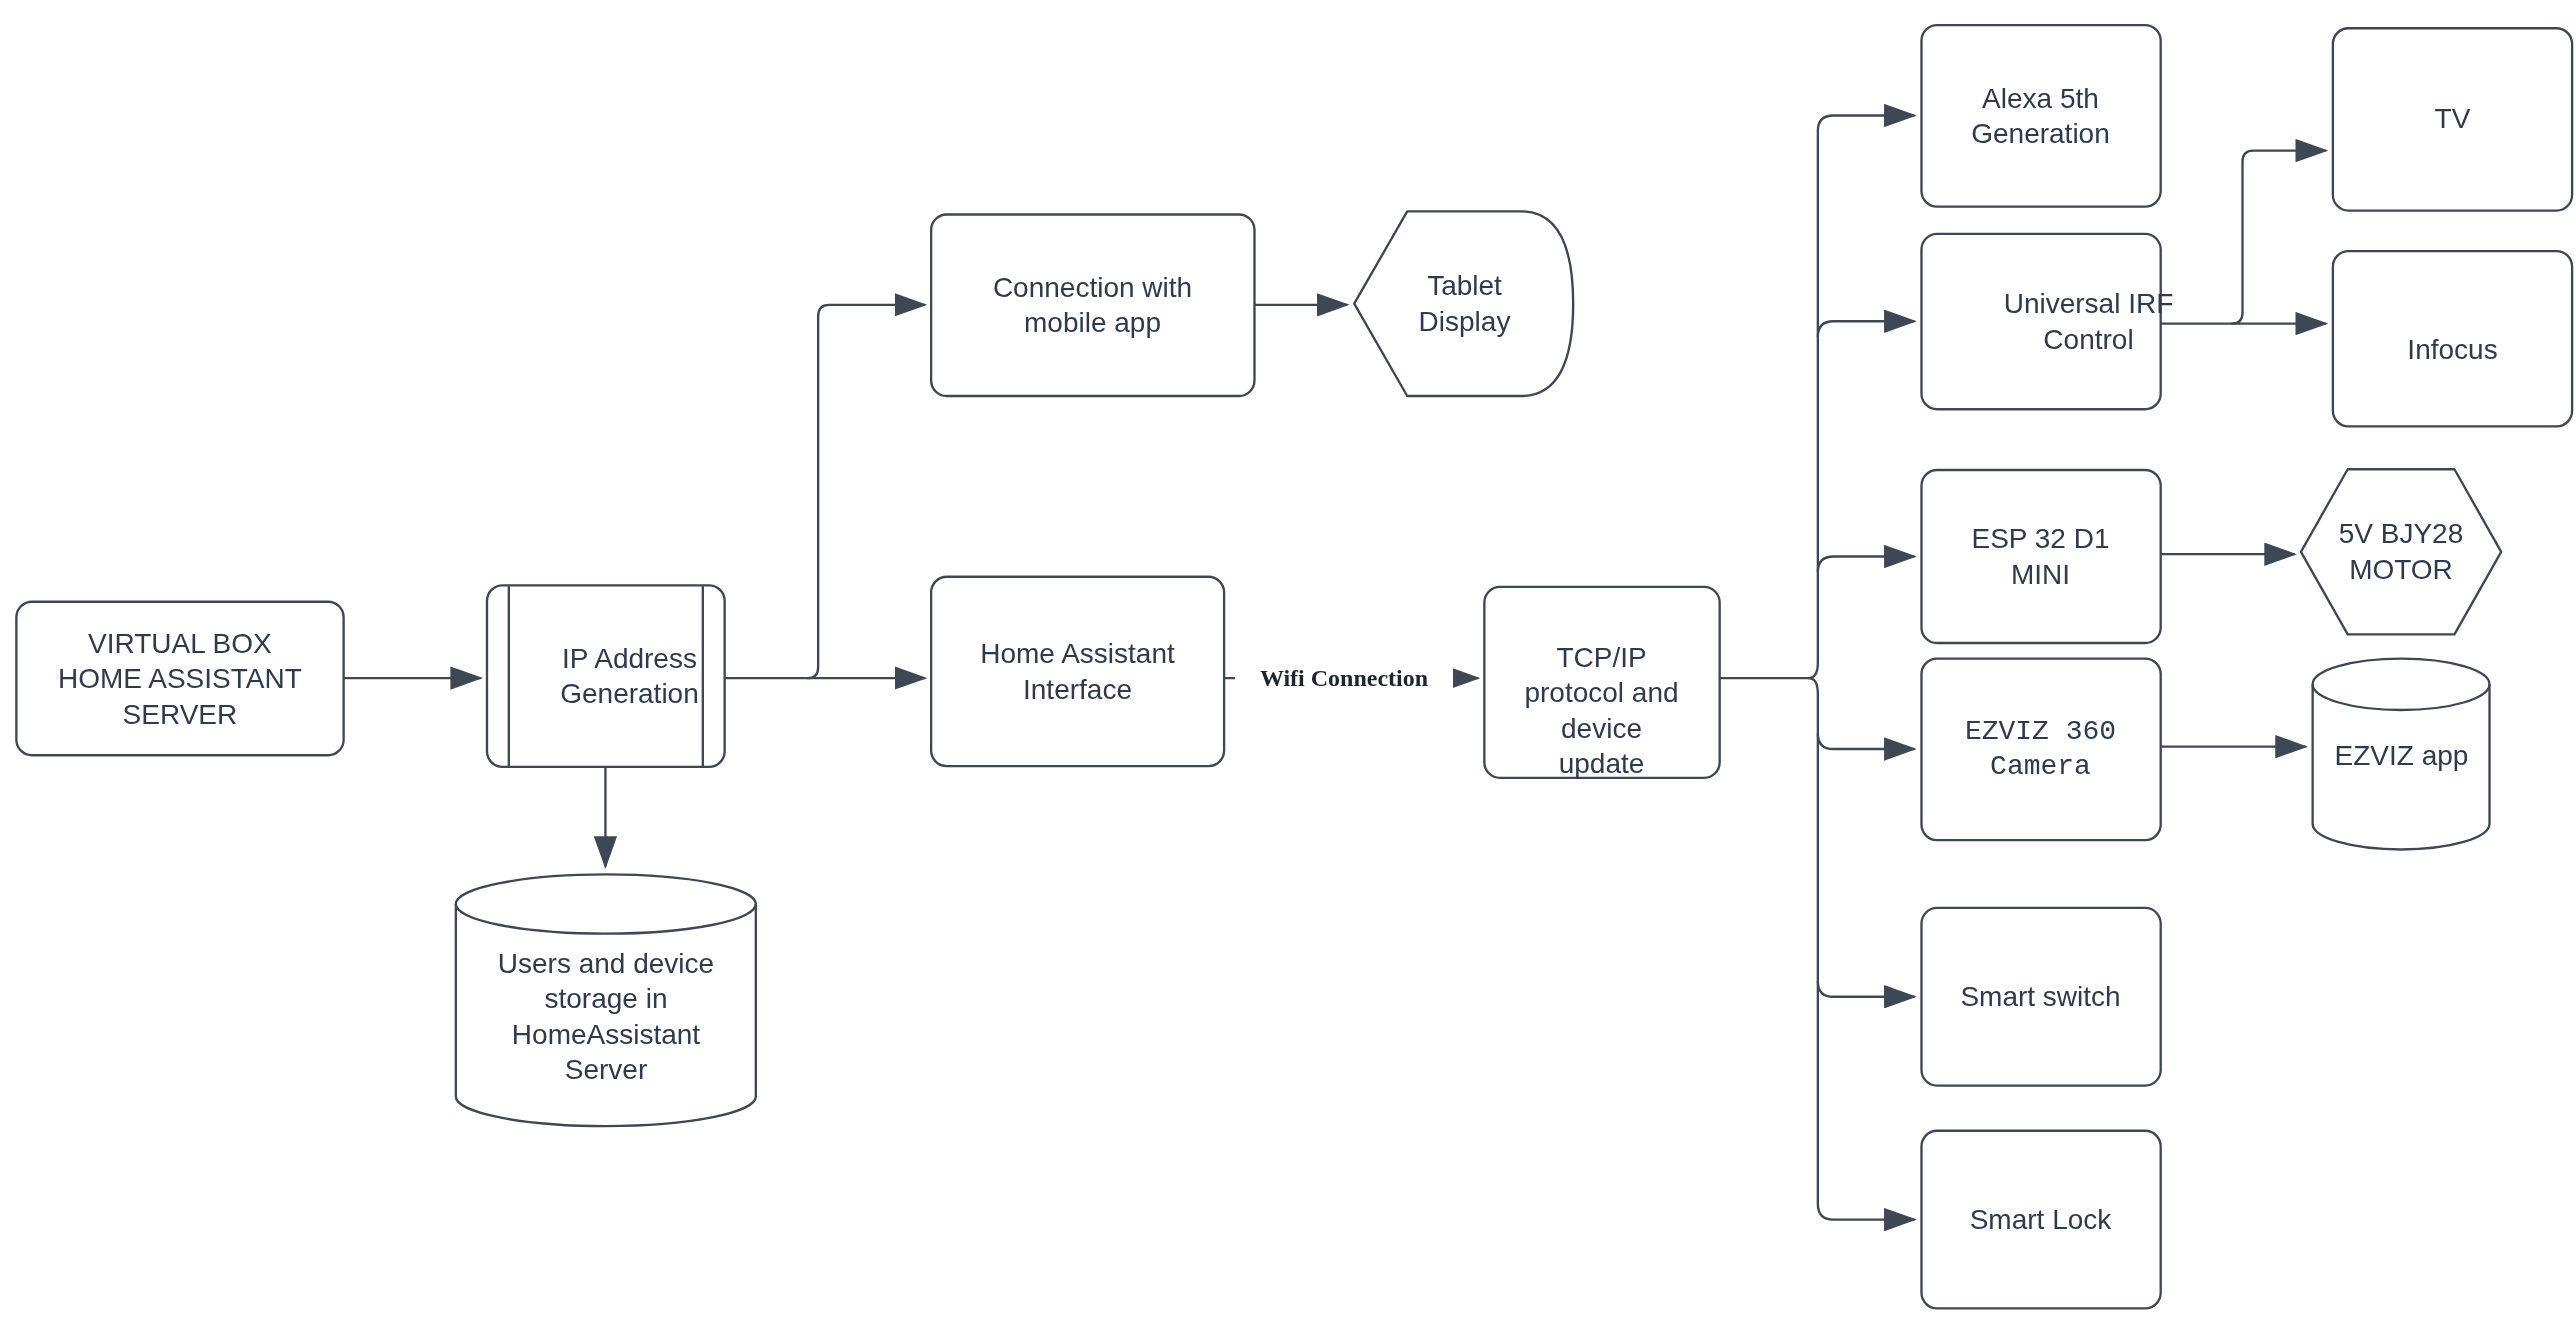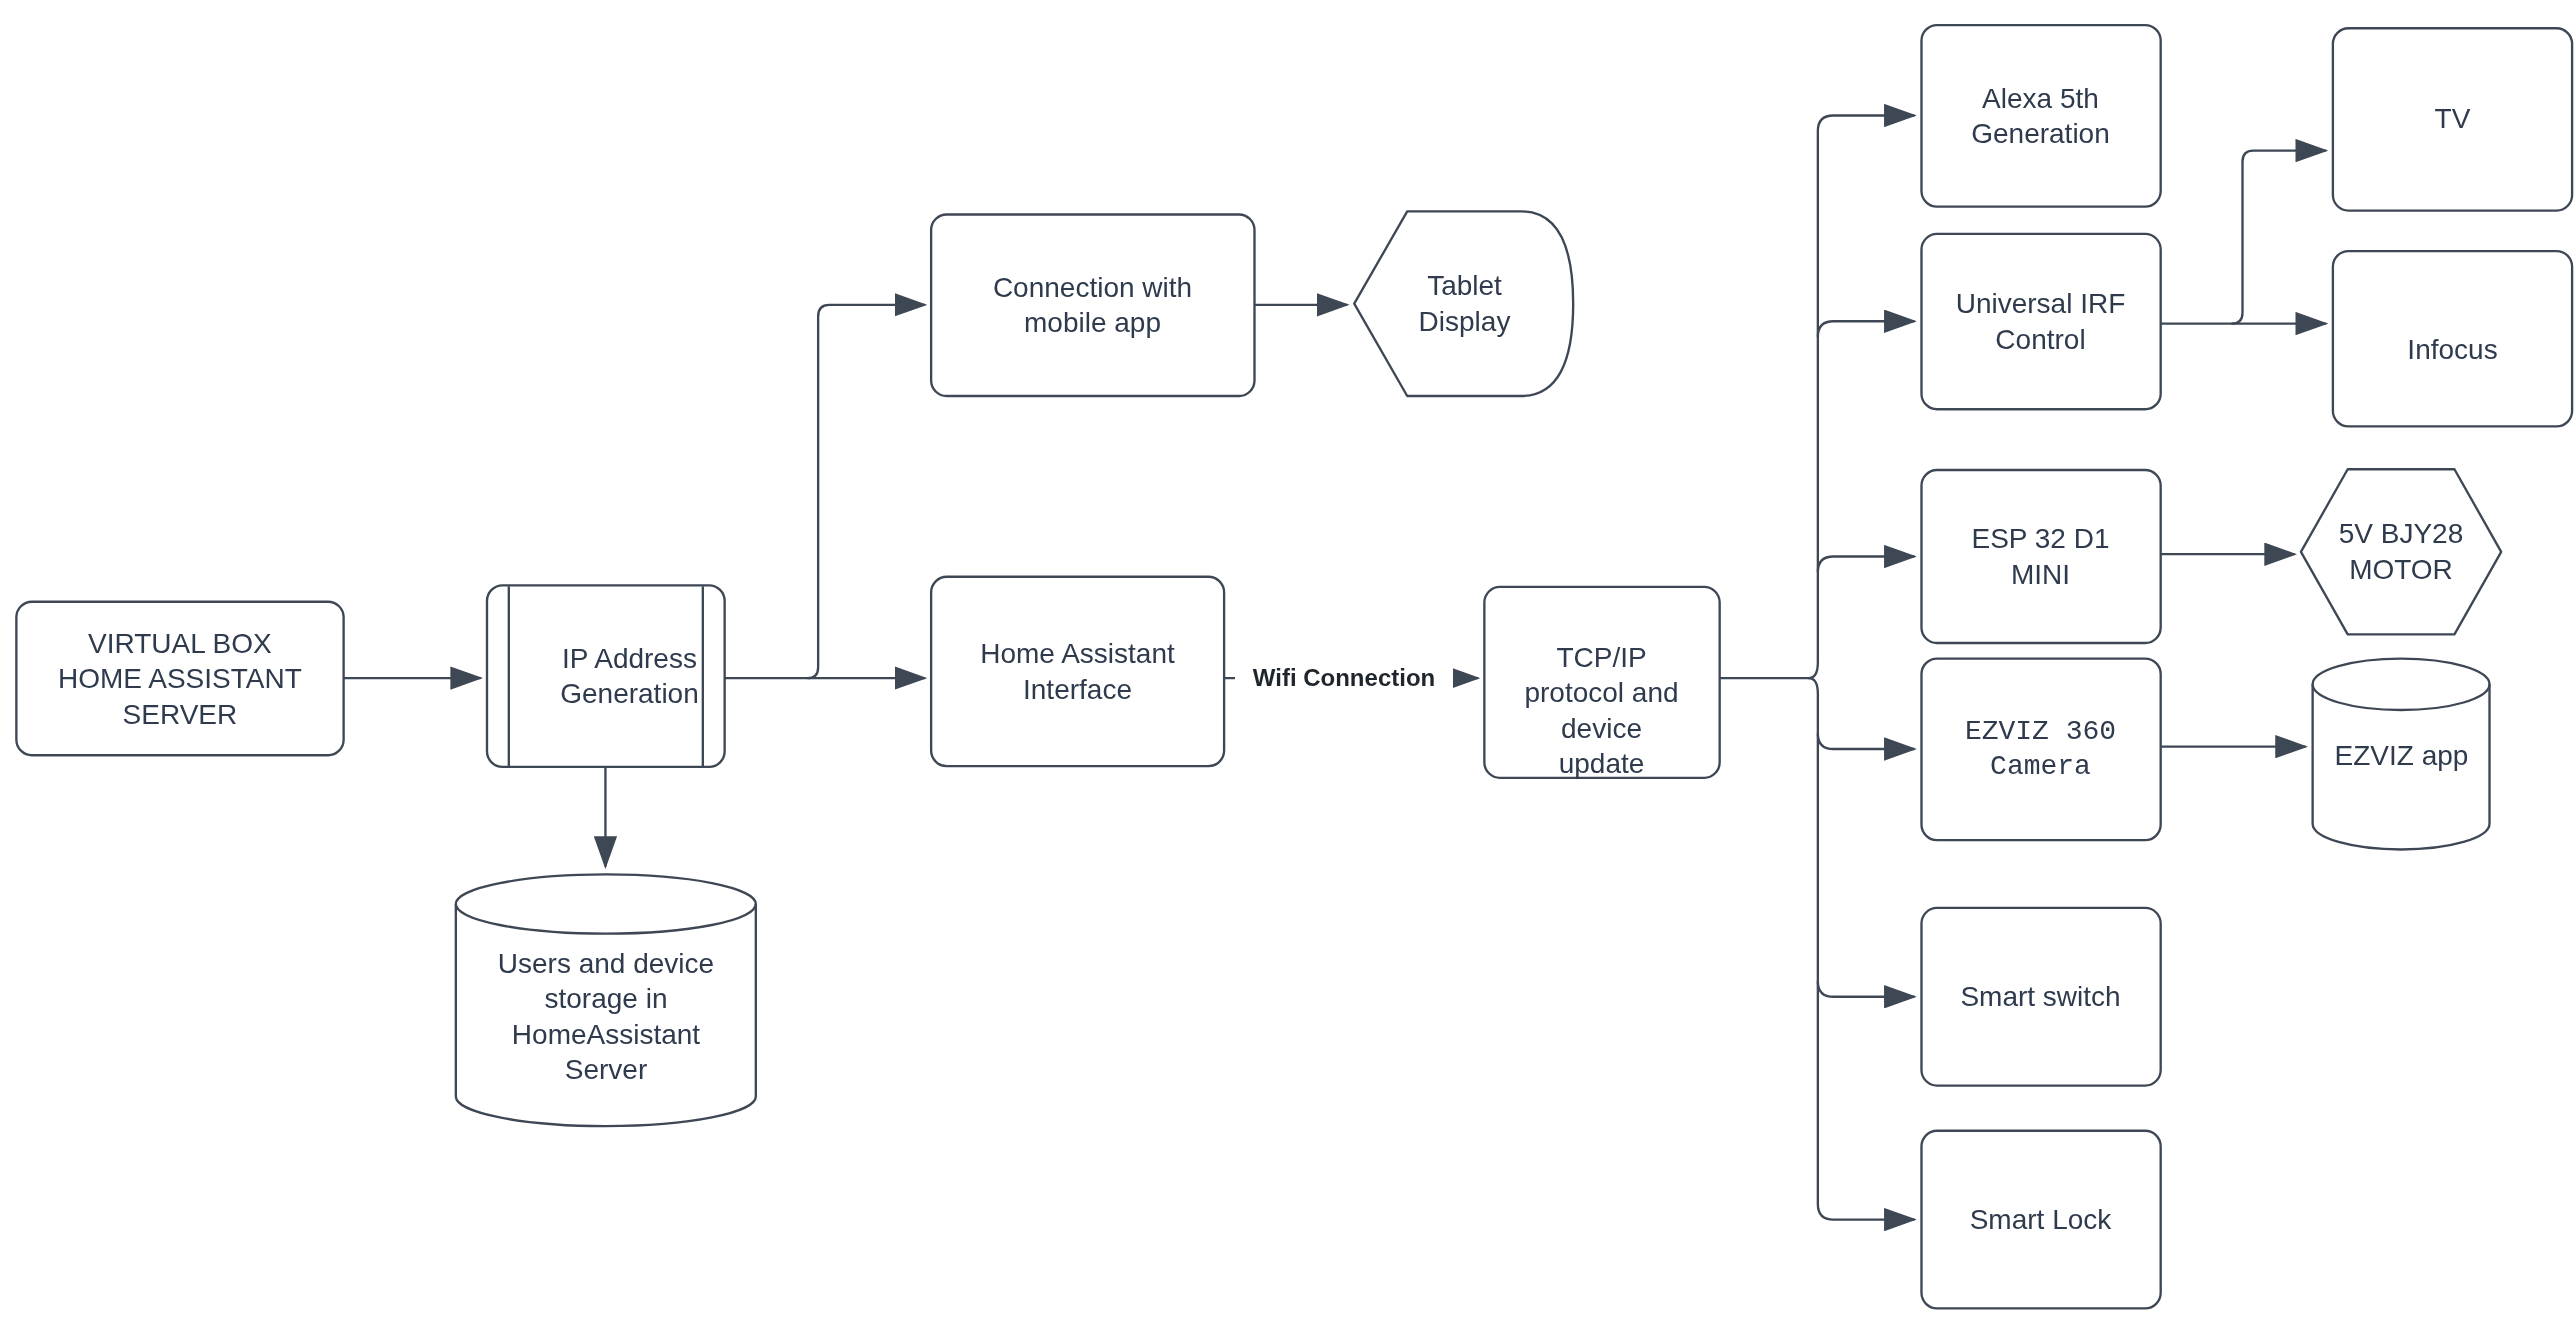--- a/index.html
+++ b/index.html
@@ -38,20 +38,21 @@
     position: absolute;
     display: flex;
     align-items: center;
     justify-content: center;
     text-align: center;
     font-size: 24px;
     font-weight: bold;
     color: #1F252D;
     background: #ffffff;
     line-height: 1.1;
+    font-family: Liberation Serif, serif;
   }
 </style>
 </head>
 <body>
 
 <div class="canvas">
 
   <svg class="edges-svg" viewBox="0 0 3306 1700">
     <defs>
       <marker id="arrow" viewBox="0 0 14 10" refX="13" refY="5" markerWidth="14" markerHeight="10" orient="auto-start-reverse">
@@ -143,21 +144,21 @@
   <div class="node-label" style="left:1484px;top:587px;width:235px;height:247px;">TCP/IP
 protocol and
 device
 update</div>
 
   <div class="node-label" style="left:1921px;top:25px;width:239px;height:182px;border-radius:11px;">Alexa 5th
 Generation</div>
 
   <div class="node-label" style="left:2333px;top:28px;width:239px;height:182px;">TV</div>
 
-  <div class="node-label" style="left:1921px;top:234px;width:239px;height:175px;">Universal IRF
+  <div class="node-label" style="left:1921px;top:234px;width:239px;height:175px;padding-left:48px;">Universal IRF
 Control</div>
 
   <div class="node-label" style="left:2333px;top:251px;width:239px;height:175px;margin-top:11px;">Infocus</div>
 
   <div class="node-label" style="left:1921px;top:470px;width:239px;height:173px;">ESP 32 D1
 MINI</div>
 
   <div class="node-label" style="left:2301px;top:469px;width:200px;height:165px;">5V BJY28
 MOTOR</div>
 

